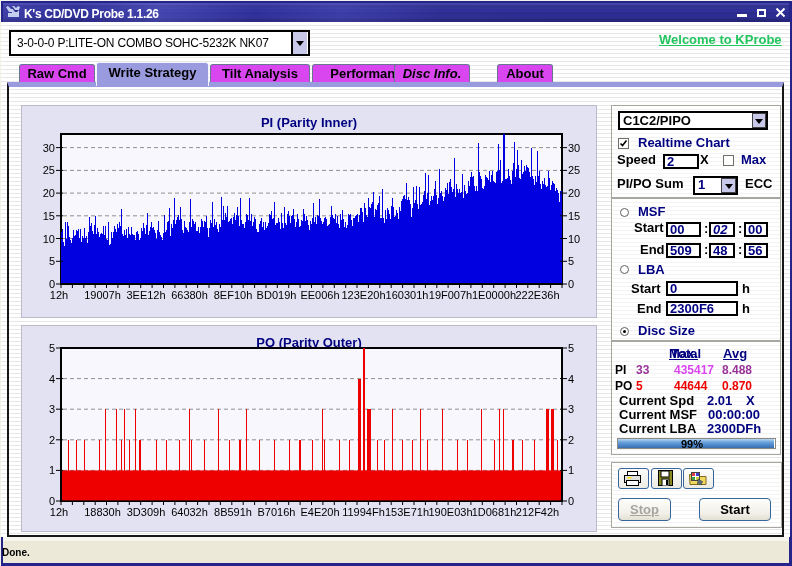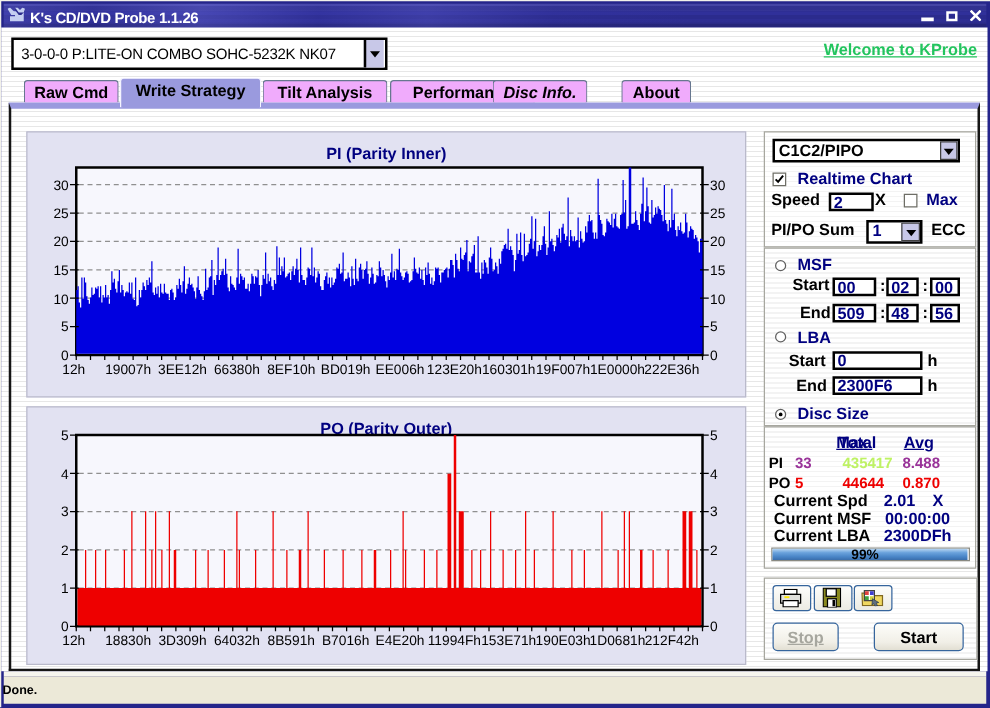--- a/index.html
+++ b/index.html
@@ -18,21 +18,21 @@
   background:repeating-linear-gradient(180deg,#ffffff 0 3px,#e7e7e7 3px 4px); }
 .statuspad { left:3px; top:537px; width:786px; height:4px; background:#f6f5ee; }
 .statusbar { left:3px; top:541px; width:786px; height:22px; background:#ece9d8; }
 .done { left:2px; top:546px; font-size:10px; font-weight:bold; line-height:13px; color:#000; }
 .devcombo { left:9px; top:30px; width:301px; height:26px; background:#fff; border:2px solid #000; }
 .devtext { left:17px; top:37px; font-family:Liberation Sans, sans-serif; font-size:12px; line-height:12px; letter-spacing:-0.2px; color:#000; }
 .devbtn { left:291px; top:32px; width:16px; height:22px; background:#c8c8e8; border-left:2px solid #000; }
 .devbtn i, .cbtn i { position:absolute; left:50%; top:50%; margin:-2px 0 0 -4px; width:0; height:0;
   border:4px solid transparent; border-top:5px solid #000; border-bottom:none; }
 .welcome { left:659px; top:33px; color:#22c55e; font-size:13px; font-weight:bold; line-height:13px; text-decoration:underline; }
-.tab { top:64px; height:18px; background:#f0abfc; border:1px solid #67778f; border-bottom:none;
+.tab { top:64px; height:18px; background:#d946ef; border:1px solid #67778f; border-bottom:none;
   border-radius:3px 3px 0 0; color:#000; font-size:13px; font-weight:bold; text-align:center; line-height:17px; }
 .tabsel { left:96px; top:62px; width:113px; height:24px; background:#9a9ade; border:1px solid #f4f4ff; border-bottom:none;
   border-radius:3px 3px 0 0; color:#000; font-size:13px; font-weight:bold; text-align:center; line-height:20px; z-index:3; }
 .page { left:7px; top:82px; width:777px; height:455px; border-top:5px solid #9a9ade; border-left:2px solid #161616; border-right:2px solid #161616; border-bottom:2px solid #161616; }
 .panel { left:21px; width:576px; background:#e2e2f2; border:1px solid #babacb; }
 svg text { font-family:"Liberation Sans",sans-serif; font-size:11px; fill:#000; }
 svg .ctitle { font-size:13px; font-weight:bold; fill:#000080; }
 .grp { border:1px solid #a7a79f; background:repeating-linear-gradient(180deg,#ffffff 0 3px,#f3f3f3 3px 4px); }
 .blk { font-size:13px; font-weight:bold; line-height:12px; color:#000; }
 .nvy { font-size:13px; font-weight:bold; line-height:12px; color:#000080; }
@@ -306,21 +306,21 @@
 <div class="abs cbtn" style="left:721px;top:178px;width:15px;height:15px;">
     <i></i>
   </div>
 <div class="abs blk" style="left:745px;top:178px;font-size:13px;">ECC</div>
 
 <div class="abs rad" style="left:620px;top:208px;"></div>
 <div class="abs nvy" style="left:638px;top:206px;">MSF</div>
 <div class="abs blk" style="left:634px;top:222px;">Start</div>
 <div class="abs inp" style="left:666px;top:222px;width:35px;">00</div>
 <div class="abs blk" style="left:704px;top:223px;font-size:13px;">:</div>
-<div class="abs inp" style="left:709px;top:222px;width:26px;">02</div>
+<div class="abs inp" style="left:709px;top:222px;width:26px;font-style:italic;">02</div>
 <div class="abs blk" style="left:738px;top:223px;font-size:13px;">:</div>
 <div class="abs inp" style="left:744px;top:222px;width:24px;">00</div>
 <div class="abs blk" style="left:640px;top:244px;">End</div>
 <div class="abs inp" style="left:666px;top:243px;width:35px;">509</div>
 <div class="abs blk" style="left:704px;top:244px;font-size:13px;">:</div>
 <div class="abs inp" style="left:709px;top:243px;width:26px;">48</div>
 <div class="abs blk" style="left:738px;top:244px;font-size:13px;">:</div>
 <div class="abs inp" style="left:744px;top:243px;width:24px;">56</div>
 
 <div class="abs rad" style="left:620px;top:265px;"></div>
@@ -335,21 +335,21 @@
 <div class="abs rad" style="left:620px;top:327px;">
     <b></b>
   </div>
 <div class="abs nvy" style="left:638px;top:325px;">Disc Size</div>
 
 <div class="abs nvy" style="left:636px;top:348px;text-decoration:underline;padding-left:33px;">Max.</div>
 <div class="abs nvy" style="left:671px;top:348px;">Total</div>
 <div class="abs nvy" style="left:723px;top:348px;text-decoration:underline;">Avg</div>
 <div class="abs blk" style="left:615px;top:364px;font-size:12px;">PI</div>
 <div class="abs blk" style="left:636px;top:364px;color:#993399;font-size:12px;">33</div>
-<div class="abs blk" style="left:674px;top:364px;color:#bef264;font-size:12px;">435417</div>
+<div class="abs blk" style="left:674px;top:364px;color:#d946ef;font-size:12px;">435417</div>
 <div class="abs blk" style="left:722px;top:364px;color:#993399;font-size:12px;">8.488</div>
 <div class="abs blk" style="left:615px;top:380px;font-size:12px;">PO</div>
 <div class="abs blk" style="left:636px;top:380px;color:#ee0000;font-size:12px;">5</div>
 <div class="abs blk" style="left:674px;top:380px;color:#ee0000;font-size:12px;">44644</div>
 <div class="abs blk" style="left:722px;top:380px;color:#ee0000;font-size:12px;">0.870</div>
 <div class="abs blk" style="left:619px;top:395px;">Current Spd</div>
 <div class="abs nvy" style="left:707px;top:395px;">2.01</div>
 <div class="abs nvy" style="left:746px;top:395px;">X</div>
 <div class="abs blk" style="left:619px;top:409px;">Current MSF</div>
 <div class="abs nvy" style="left:708px;top:409px;">00:00:00</div>

